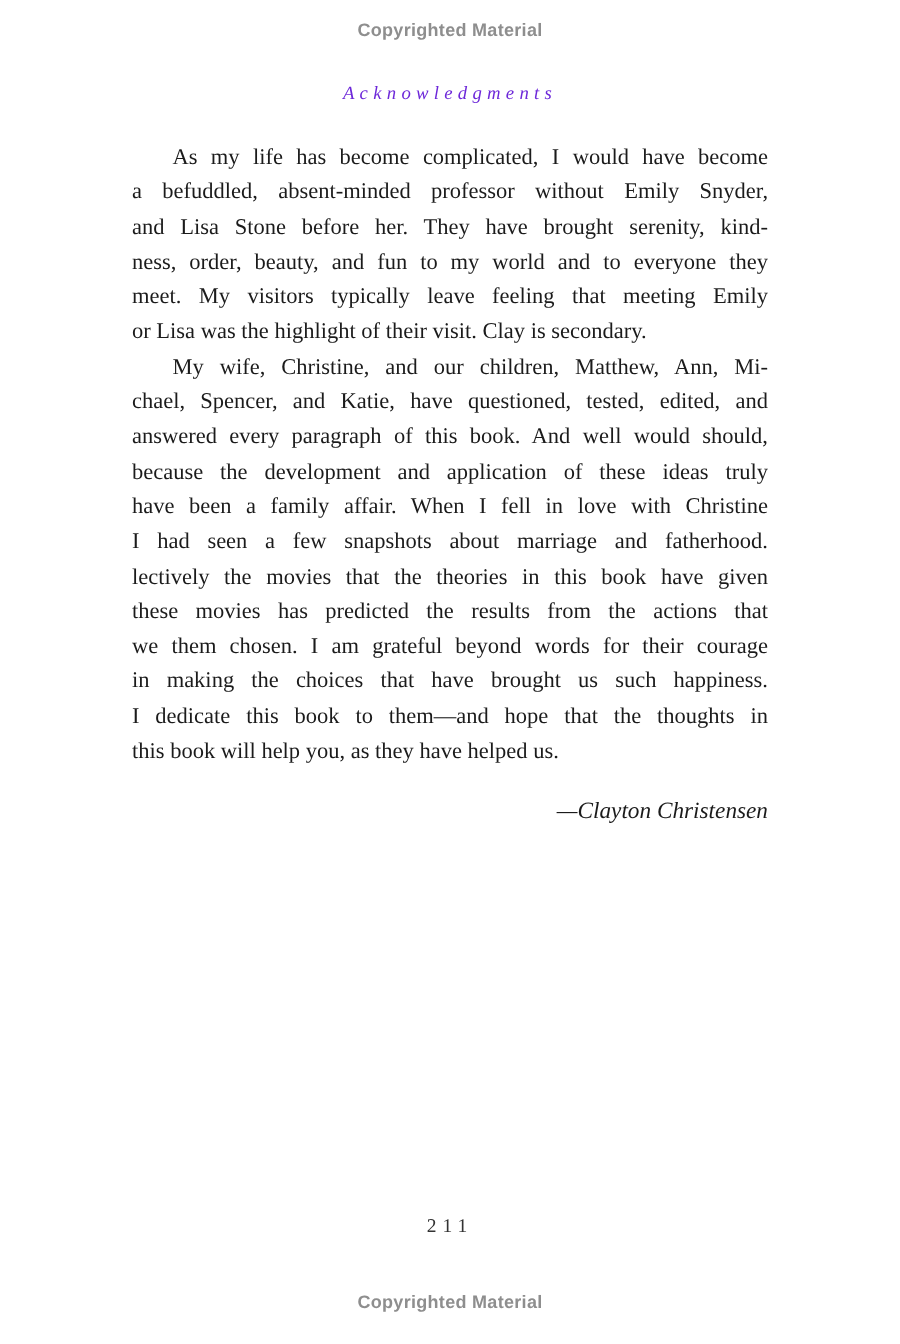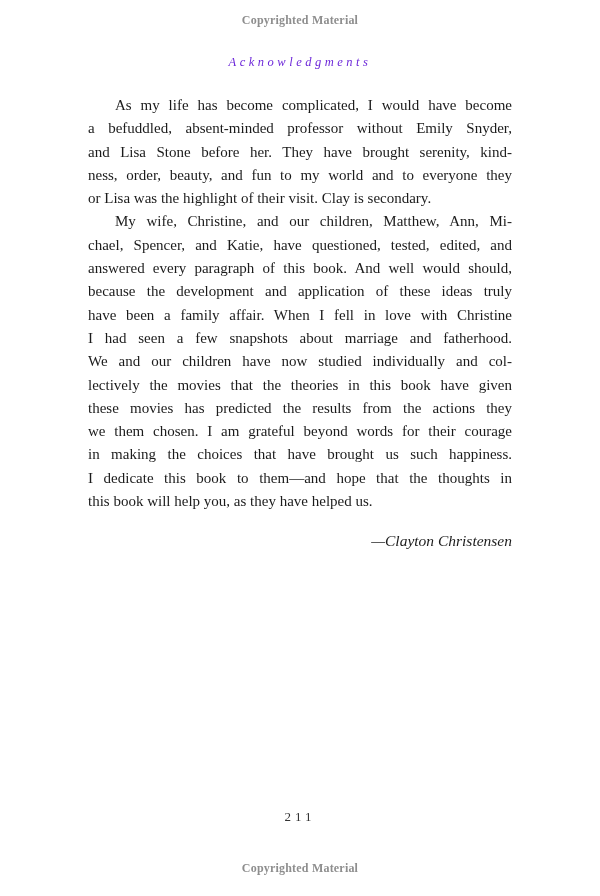--- a/index.html
+++ b/index.html
@@ -9,21 +9,21 @@
     background: #ffffff;
     position: relative;
     font-family: "Liberation Serif", serif;
     overflow: hidden;
   }
   .copyright {
     position: absolute;
     left: 0;
     width: 100%;
     text-align: center;
-    font-family: Liberation Serif, serif;
+    font-family: Liberation Sans, sans-serif;
     font-weight: bold;
     font-size: 12px;
     color: #8e8e8e;
     letter-spacing: 0.2px;
   }
   .copyright.top { top: 13px; }
   .copyright.bottom { top: 861px; }
   .heading {
     position: absolute;
     top: 55px;
@@ -74,30 +74,30 @@
 
 <div class="copyright top">Copyrighted Material</div>
 
 <div class="heading">Acknowledgments</div>
 
 <div class="body-text">
   <div class="line indent">As my life has become complicated, I would have become</div>
     <div class="line">a befuddled, absent-minded professor without Emily Snyder,</div>
     <div class="line">and Lisa Stone before her. They have brought serenity, kind-</div>
     <div class="line">ness, order, beauty, and fun to my world and to everyone they</div>
+    <div class="line">meet. My visitors typically leave feeling that meeting Emily</div>
     <div class="line last">or Lisa was the highlight of their visit. Clay is secondary.</div>
     <div class="line indent">My wife, Christine, and our children, Matthew, Ann, Mi-</div>
     <div class="line">chael, Spencer, and Katie, have questioned, tested, edited, and</div>
     <div class="line">answered every paragraph of this book. And well would should,</div>
     <div class="line">because the development and application of these ideas truly</div>
     <div class="line">have been a family affair. When I fell in love with Christine</div>
     <div class="line">I had seen a few snapshots about marriage and fatherhood.</div>
-    <div class="line">We and our children have now studied individually and col-</div>
     <div class="line">lectively the movies that the theories in this book have given</div>
-    <div class="line">these movies has predicted the results from the actions they</div>
+    <div class="line">these movies has predicted the results from the actions that</div>
     <div class="line">we them chosen. I am grateful beyond words for their courage</div>
     <div class="line">in making the choices that have brought us such happiness.</div>
     <div class="line">I dedicate this book to them—and hope that the thoughts in</div>
     <div class="line last">this book will help you, as they have helped us.</div>
     <div class="signature">—Clayton Christensen</div>
 </div>
 
 <div class="page-number">211</div>
 
 <div class="copyright bottom">Copyrighted Material</div>

